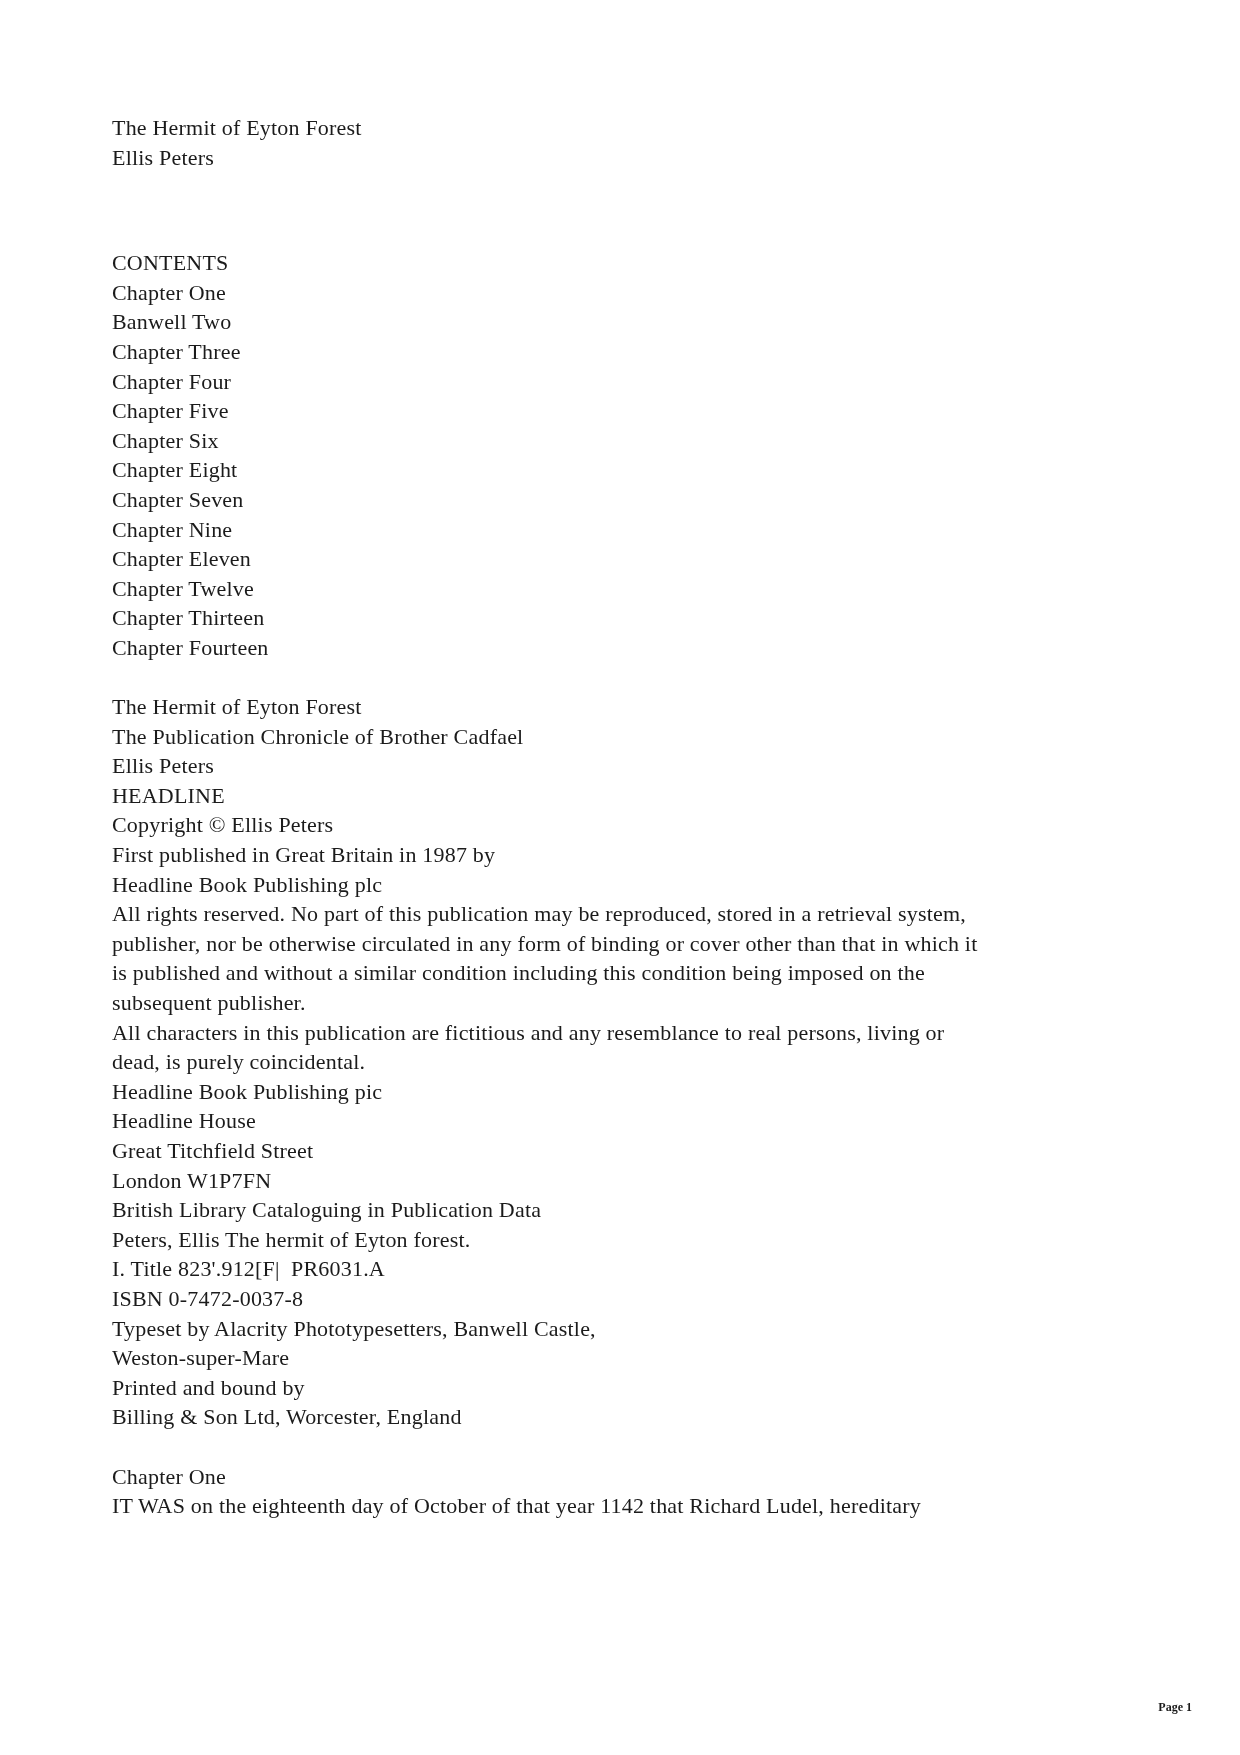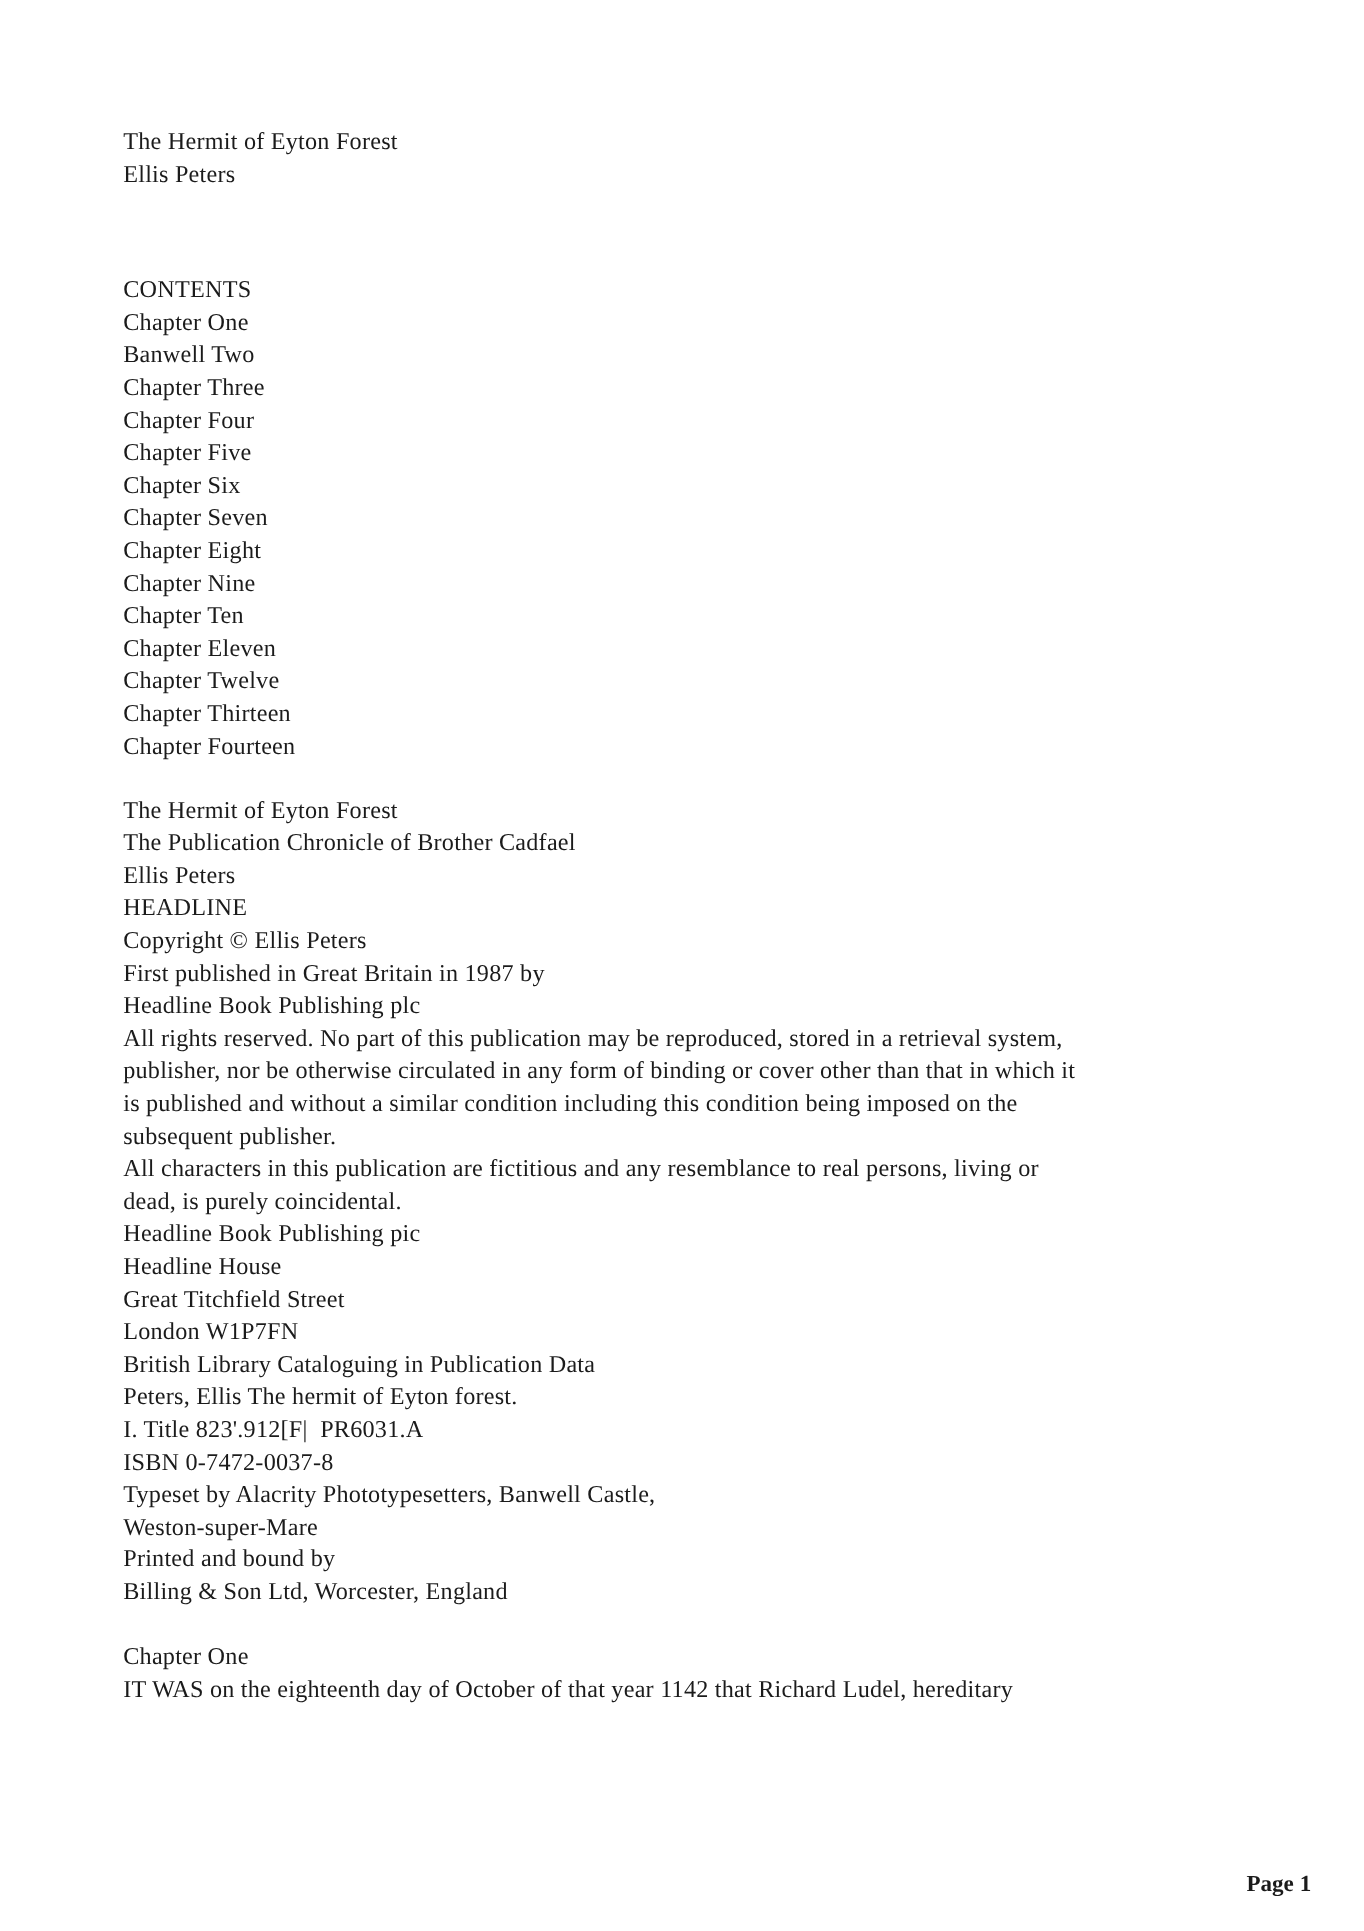--- a/index.html
+++ b/index.html
@@ -25,21 +25,21 @@
   .line {
     font-size: 22px;
     line-height: 29.6px;
     white-space: pre;
     letter-spacing: 0.2px;
   }
   .page-footer {
     position: absolute;
     top: 1700px;
     right: 48px;
-    font-size: 21px;
+    font-size: 12px;
     font-weight: bold;
     color: #1b1b1b;
   }
 </style>
 </head>
 <body>
 
 <div class="page">
   <div class="text-flow">
       <div class="block" style="margin-top: 0px;">
@@ -47,24 +47,23 @@
         <div class="line">Ellis Peters</div>
       </div>
       <div class="block" style="margin-top: 76px;">
         <div class="line">CONTENTS</div>
         <div class="line">Chapter One</div>
         <div class="line">Banwell Two</div>
         <div class="line">Chapter Three</div>
         <div class="line">Chapter Four</div>
         <div class="line">Chapter Five</div>
         <div class="line">Chapter Six</div>
+        <div class="line">Chapter Eight</div>
         <div class="line">Chapter Seven</div>
-        <div class="line">Chapter Eight</div>
         <div class="line">Chapter Nine</div>
-        <div class="line">Chapter Ten</div>
         <div class="line">Chapter Eleven</div>
         <div class="line">Chapter Twelve</div>
         <div class="line">Chapter Thirteen</div>
         <div class="line">Chapter Fourteen</div>
       </div>
       <div class="block" style="margin-top: 29.6px;">
         <div class="line">The Hermit of Eyton Forest</div>
         <div class="line">The Publication Chronicle of Brother Cadfael</div>
         <div class="line">Ellis Peters</div>
         <div class="line">HEADLINE</div>

